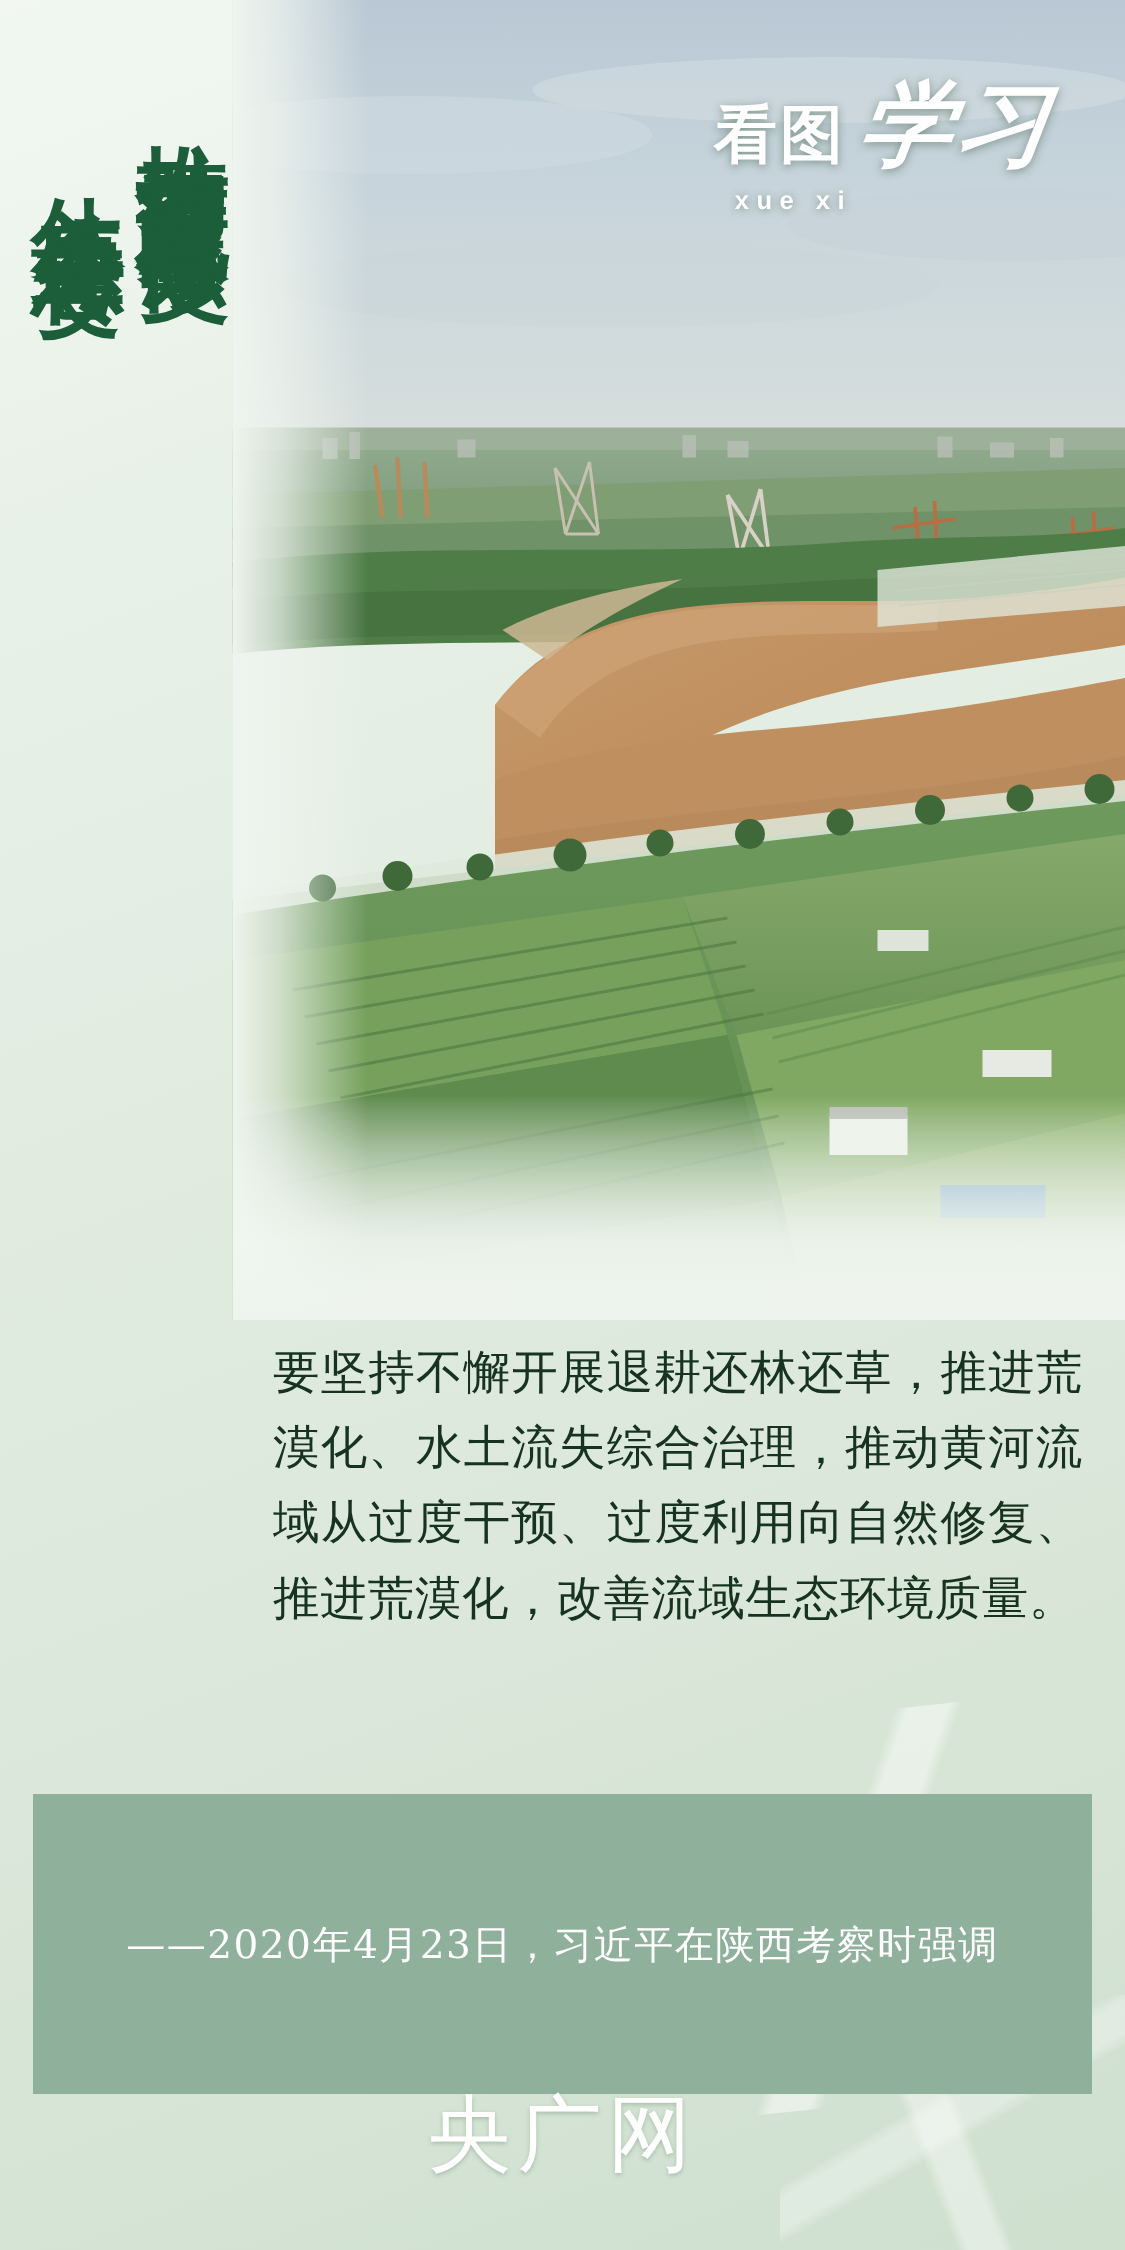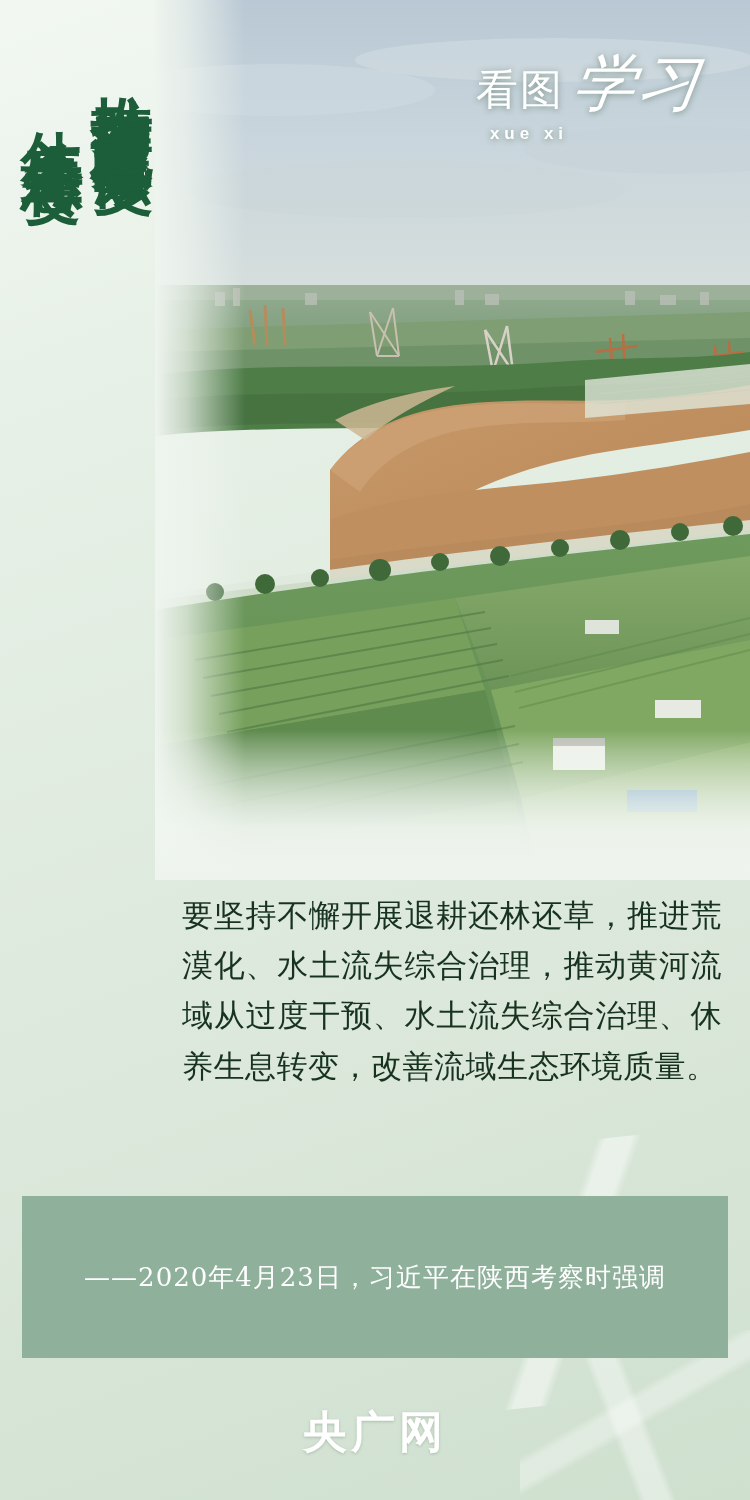--- a/index.html
+++ b/index.html
@@ -70,21 +70,21 @@
     position: absolute;
     right: 48px;
     top: 52px;
     text-align: right;
     color: #ffffff;
     text-shadow: 0 1px 6px rgba(40,70,40,0.45);
   }
   .logo-main {
     font-family: "DejaVu Serif", serif;
     font-size: 46px;
-    font-weight: normal;
+    font-weight: bold;
     letter-spacing: 2px;
     line-height: 1;
     display: flex;
     align-items: baseline;
   }
   .logo-main .k1 { font-size: 42px; }
   .logo-main .k2 {
     font-size: 62px;
     font-style: italic;
     font-family: "DejaVu Serif", serif;
@@ -142,21 +142,21 @@
     letter-spacing: 0.5px;
     text-align: justify;
   }
 
   
   .source-box {
     position: absolute;
     left: 22px;
     top: 1196px;
     width: 706px;
-    height: 162px;
+    height: 200px;
     background: #8fb09b;
     display: flex;
     align-items: center;
     justify-content: center;
   }
   .source-text {
     font-family: "DejaVu Serif", serif;
     font-size: 26px;
     color: #ffffff;
     letter-spacing: 1px;
@@ -166,22 +166,22 @@
   .footer {
     position: absolute;
     left: 0;
     bottom: 38px;
     width: 750px;
     text-align: center;
   }
   .footer-logo {
     display: inline-block;
     font-family: "DejaVu Serif", serif;
-    font-size: 44px;
-    font-weight: bold;
+    font-size: 56px;
+    font-weight: normal;
     color: #ffffff;
     letter-spacing: 4px;
     text-shadow: 0 1px 3px rgba(90,120,95,0.35);
   }
 </style>
 </head>
 <body>
 
 <div class="poster">
 
@@ -351,21 +351,21 @@
       <span class="k2">学习</span>
     </div>
     <div class="logo-pinyin">xue xi</div>
   </div>
 
   <div class="headline">
     <div class="headline-col first">推动黄河流域向自然修复</div>
     <div class="headline-col second">休养生息转变</div>
   </div>
 
-  <div class="body-text">要坚持不懈开展退耕还林还草，推进荒漠化、水土流失综合治理，推动黄河流域从过度干预、水土流失综合治理、休养生息转变，改善流域生态环境质量。</div>
+  <div class="body-text">要坚持不懈开展退耕还林还草，推进荒漠化、水土流失综合治理，推动黄河流域从过度干预、过度利用向自然修复、推进荒漠化，改善流域生态环境质量。</div>
 
   <div class="source-box">
     <div class="source-text">——2020年4月23日，习近平在陕西考察时强调</div>
   </div>
 
   <div class="footer">
     <span class="footer-logo">央广网</span>
   </div>
 
 </div>

